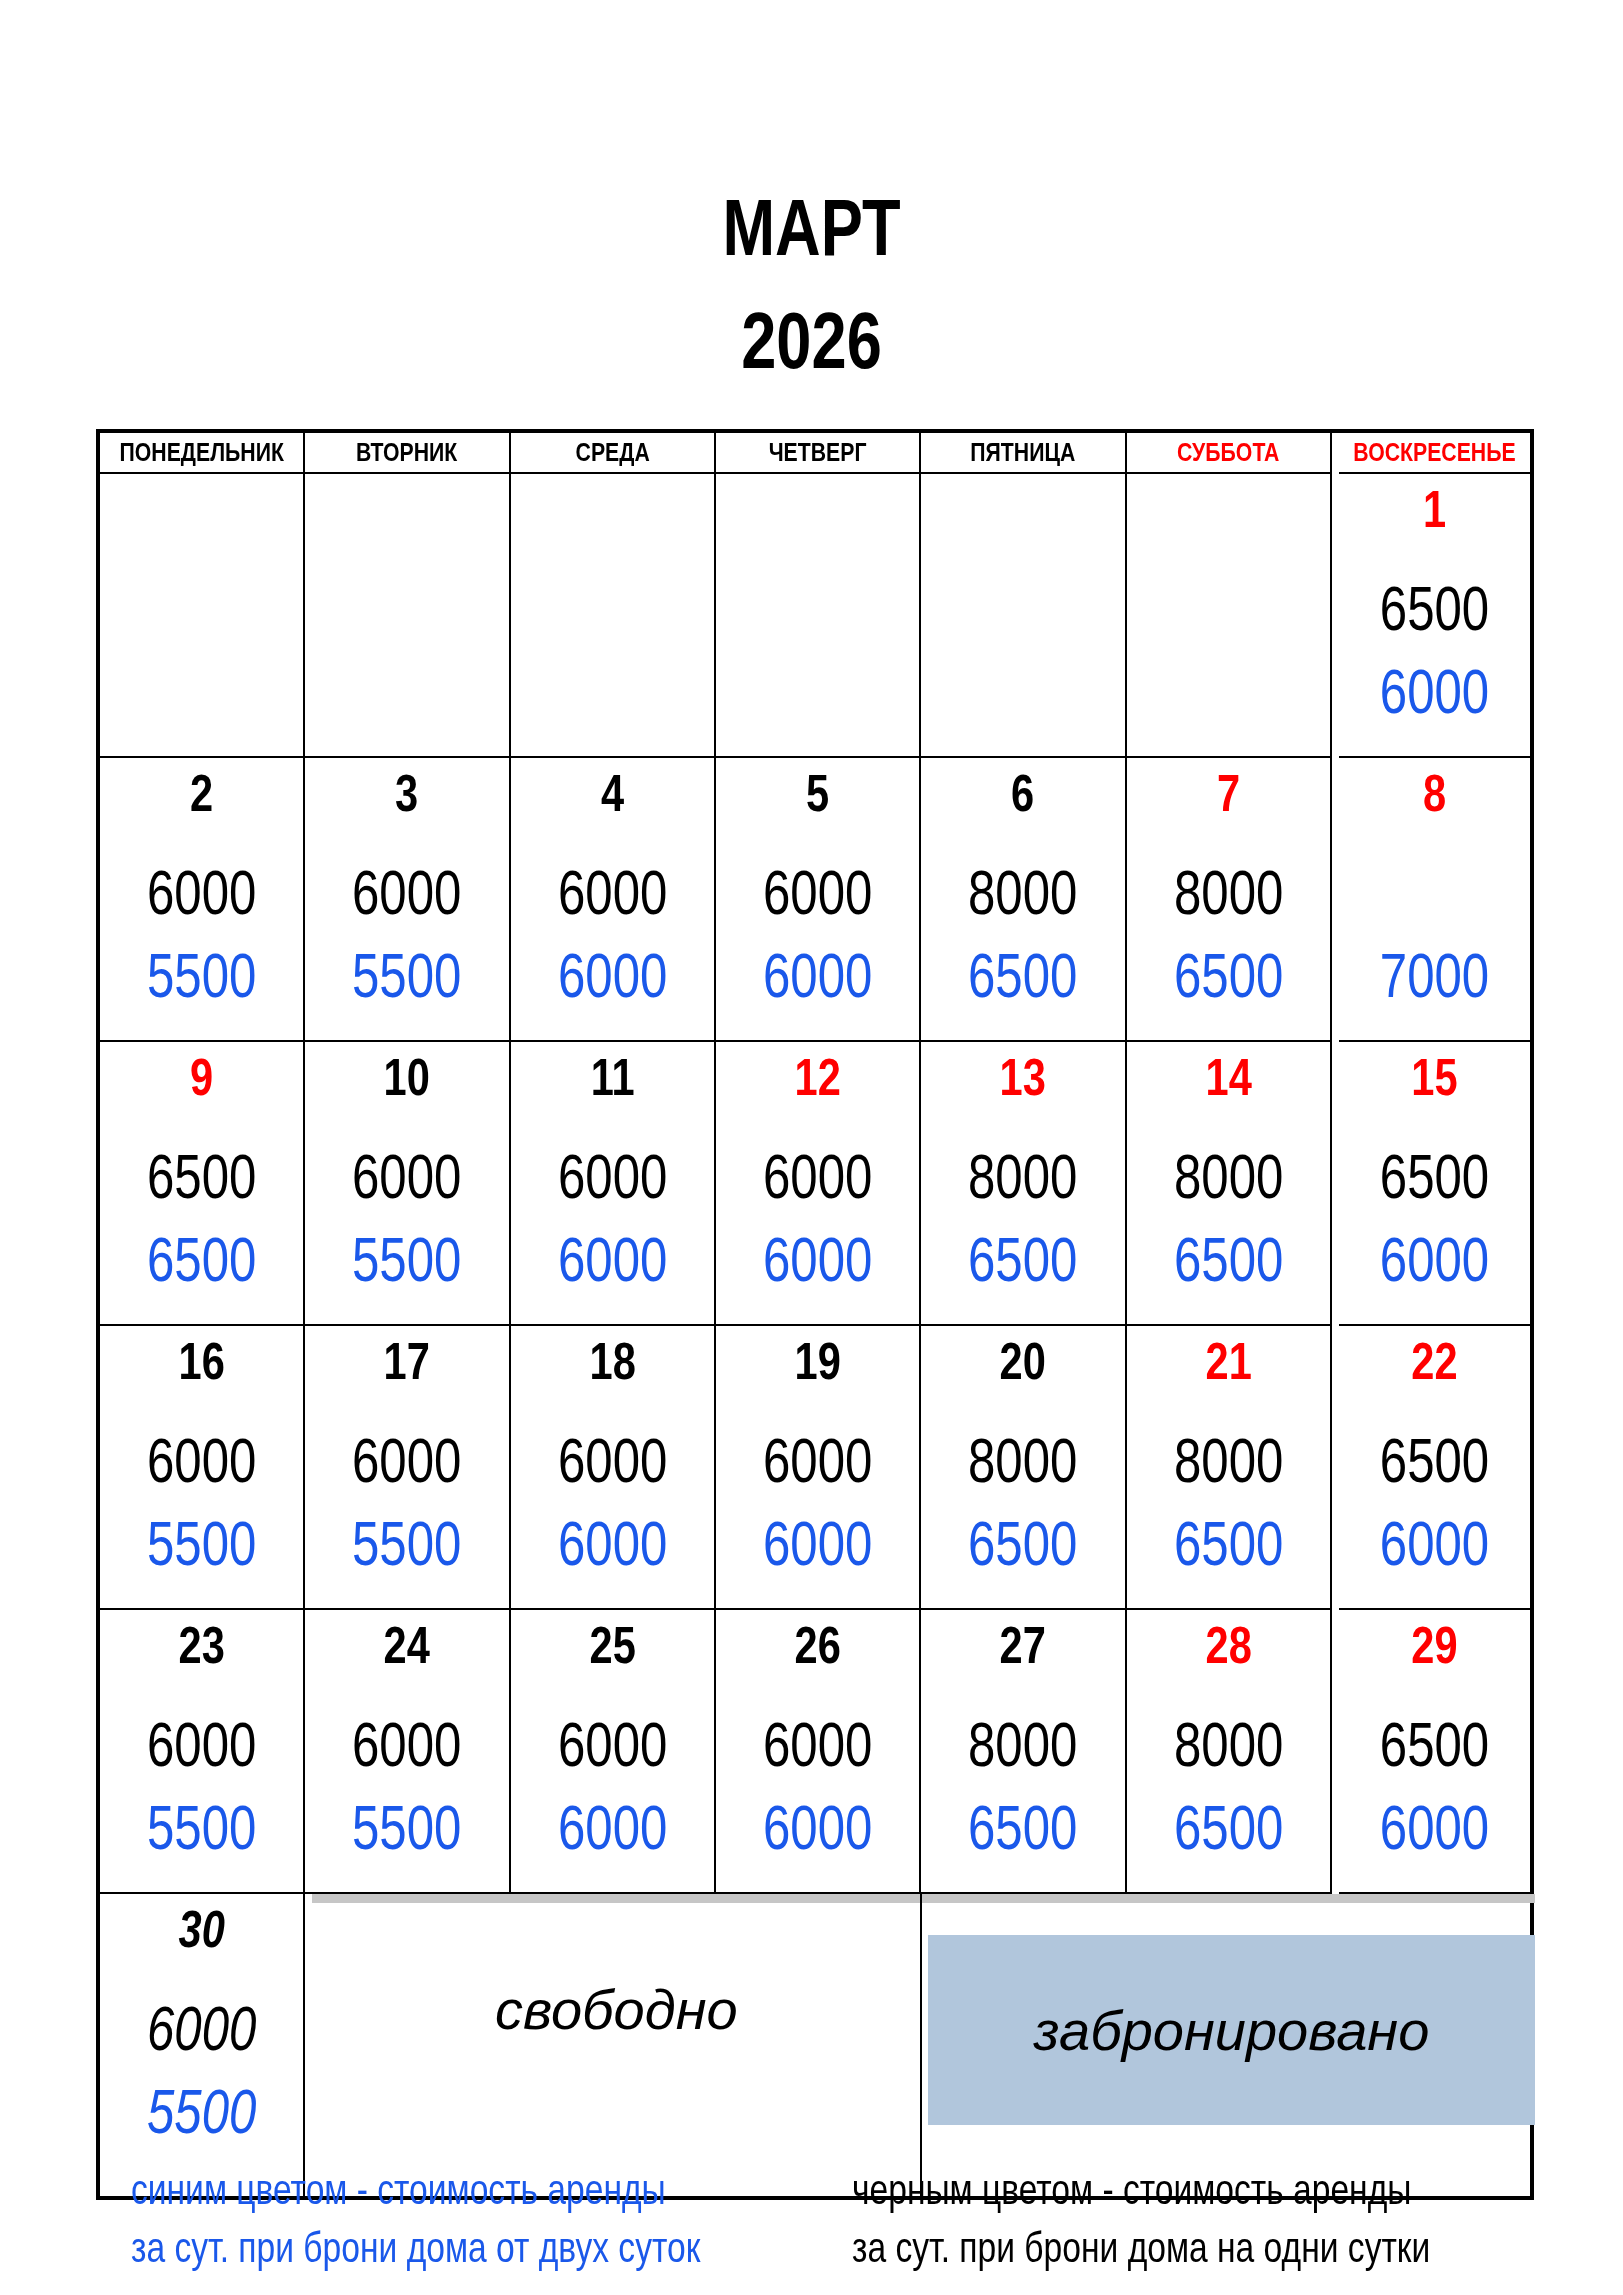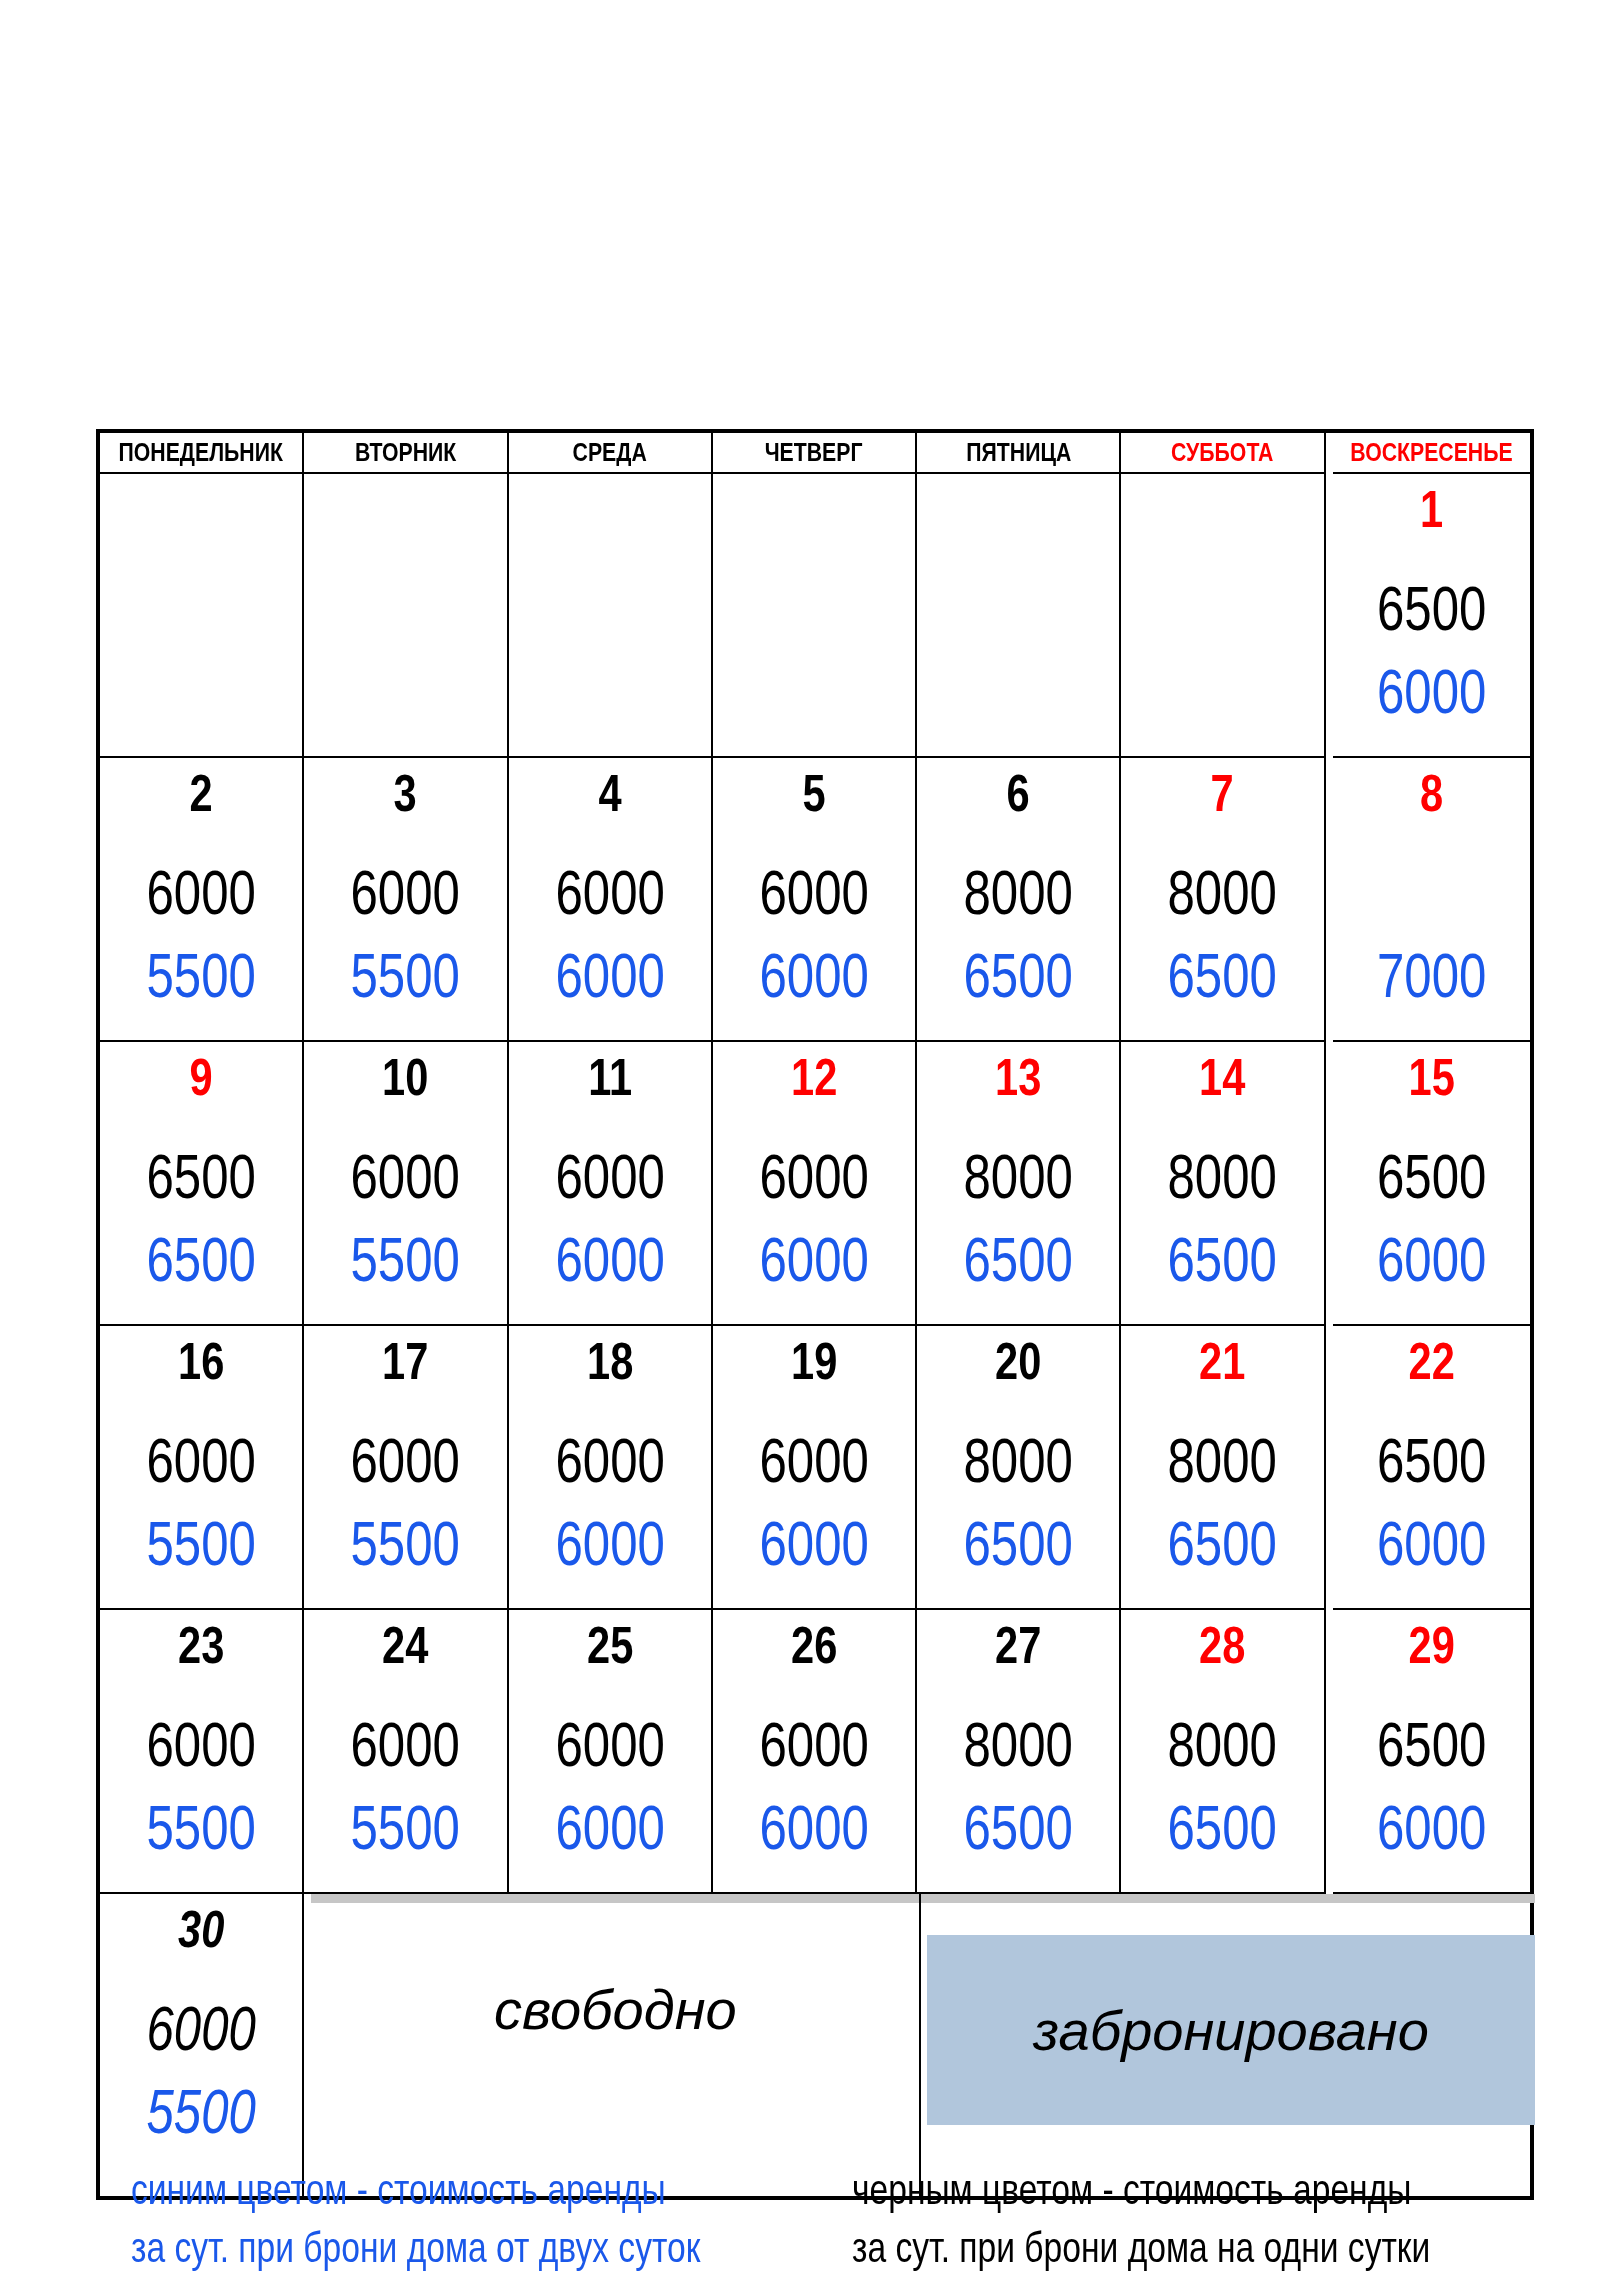--- a/index.html
+++ b/index.html
@@ -22,21 +22,21 @@
   }
   
   .calendar{
     position:absolute;left:96px;top:429px;
     width:1438px;height:1771px;
     border:4.6px solid #000;box-sizing:border-box;
     background:#fff;
   }
   .grid{
     display:grid;width:100%;height:100%;
-    grid-template-columns:repeat(7,1fr);
+    grid-template-columns:repeat(6,1fr);
     grid-template-rows:41px repeat(5,284px) minmax(0,1fr);
   }
   .hcell{
     border-right:2px solid #000;border-bottom:2px solid #000;
     display:flex;align-items:center;justify-content:center;
     font-size:25px;font-weight:bold;color:#000;
     transform-origin:50% 50%;
   }
   .hcell .hlabel{transform:scaleX(0.85);white-space:nowrap;}
   .hcell.red{color:var(--red,#ff0000);align-items:center;}
@@ -89,20 +89,24 @@
     transform:scaleX(0.8);transform-origin:left top;
   }
   .footnote-blue{left:131px;color:var(--blue,#1a58ea);}
   .footnote-black{left:852px;color:#000;}
 </style>
 </head>
 <body>
 
 <div class="page">
 
+  <div class="title">
+    <div class="title-line">МАРТ</div>
+    <div class="title-line">2026</div>
+  </div>
 
   <div class="calendar">
     <div class="grid" id="grid">
         <div class="hcell">
           <span class="hlabel">ПОНЕДЕЛЬНИК</span>
         </div>
         <div class="hcell">
           <span class="hlabel">ВТОРНИК</span>
         </div>
         <div class="hcell">

